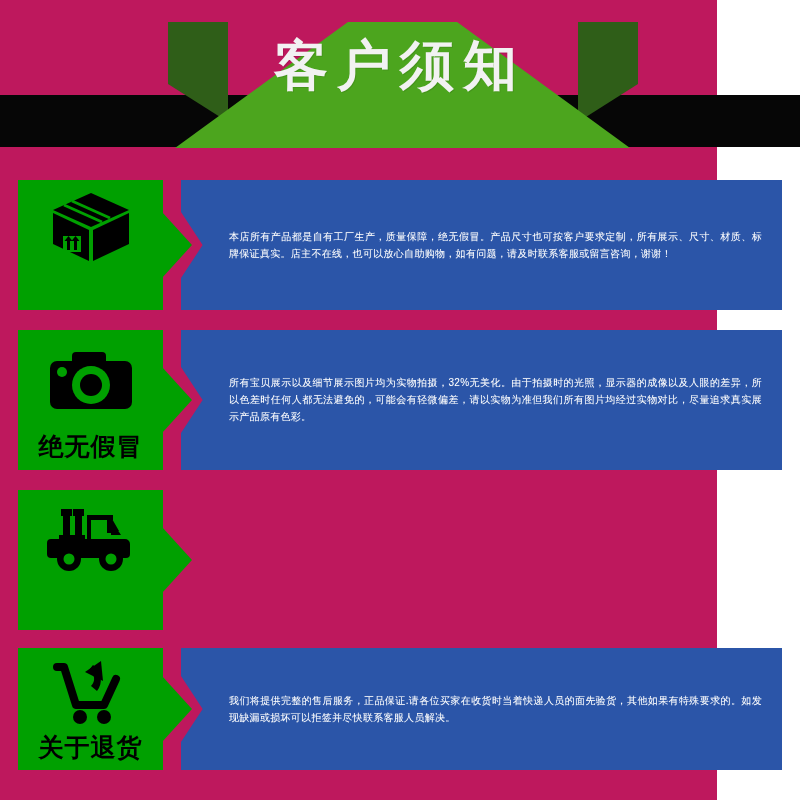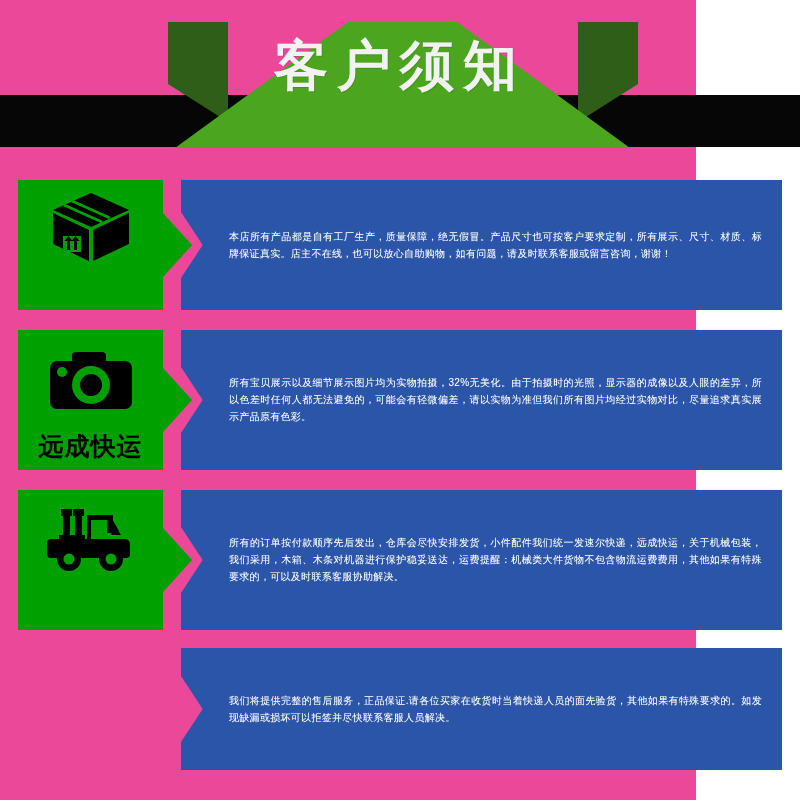--- a/index.html
+++ b/index.html
@@ -11,21 +11,22 @@
     width: 800px;
     height: 800px;
     font-family: "Liberation Sans", "DejaVu Sans", sans-serif;
     overflow: hidden;
   }
 
   #page {
     position: relative;
     width: 696px;
     height: 800px;
-    background: #ec4899;
+    background: #be185d;
+    padding-left: 21px;
   }
 
   
   .banner {
     position: absolute;
     left: 0;
     top: 0;
     width: 800px;
     height: 160px;
   }
@@ -217,21 +218,21 @@
         <svg width="86" height="64" viewBox="0 0 86 64">
           <g fill="#000000">
             <path d="M28 4 h26 a4 4 0 0 1 4 4 v6 h-34 v-6 a4 4 0 0 1 4 -4 Z"></path>
             <rect x="2" y="13" width="82" height="48" rx="7"></rect>
           </g>
           <circle cx="43" cy="37" r="19" fill="#00A000"></circle>
           <circle cx="43" cy="37" r="11" fill="#000000"></circle>
           <circle cx="14" cy="24" r="5" fill="#00A000"></circle>
         </svg>
       </div>
-      <div class="icon-label">远成快运</div>
+      <div class="icon-label">绝无假冒</div>
       <div class="icon-card-arrow"></div>
     </div>
     <div class="text-panel">
       <div class="panel-text">所有宝贝展示以及细节展示图片均为实物拍摄，32%无美化。由于拍摄时的光照，显示器的成像以及人眼的差异，所以色差时任何人都无法避免的，可能会有轻微偏差，请以实物为准但我们所有图片均经过实物对比，尽量追求真实展示产品原有色彩。</div>
     </div>
   </div>
 
   <div class="row row-3">
     <div class="icon-card">
       <div class="icon-glyph">
@@ -250,24 +251,38 @@
             <path d="M6 32 h74 a5 5 0 0 1 5 5 v10 a4 4 0 0 1 -4 4 h-75 a4 4 0 0 1 -4 -4 v-11 a4 4 0 0 1 4 -4 Z"></path>
           </g>
           <circle cx="24" cy="52" r="12" fill="#000000"></circle>
           <circle cx="24" cy="52" r="5.5" fill="#00A000"></circle>
           <circle cx="66" cy="52" r="12" fill="#000000"></circle>
           <circle cx="66" cy="52" r="5.5" fill="#00A000"></circle>
         </svg>
       </div>
       <div class="icon-card-arrow"></div>
     </div>
-    <div class="text-panel">
-      <div class="panel-text">所有的订单按付款顺序先后发出，仓库会尽快安排发货，小件配件我们统一发速尔快递，远成快运，关于机械包装，我们采用，木箱、木条对机器进行保护稳妥送达，运费提醒：机械类大件货物不包含物流运费费用，其他如果有特殊要求的，可以及时联系客服协助解决。</div>
-    </div>
   </div>
 
   <div class="row row-4">
+    <div class="icon-card">
+      <div class="icon-glyph">
+        <svg width="84" height="66" viewBox="0 0 84 66">
+          <g fill="none" stroke="#000000" stroke-width="8" stroke-linecap="round" stroke-linejoin="round">
+            <path d="M8 8 h7 l12 38 h28 l12 -26"></path>
+          </g>
+          <g fill="#000000">
+            <path d="M44 6 a18 18 0 0 1 4 26 l-6 -5 a10 10 0 0 0 -2 -16 Z"></path>
+            <path d="M52 2 L54 22 L36 13 Z"></path>
+          </g>
+          <circle cx="31" cy="58" r="7" fill="#000000"></circle>
+          <circle cx="55" cy="58" r="7" fill="#000000"></circle>
+        </svg>
+      </div>
+      <div class="icon-label">关于退货</div>
+      <div class="icon-card-arrow"></div>
+    </div>
     <div class="text-panel">
       <div class="panel-text">我们将提供完整的售后服务，正品保证.请各位买家在收货时当着快递人员的面先验货，其他如果有特殊要求的。如发现缺漏或损坏可以拒签并尽快联系客服人员解决。</div>
     </div>
   </div>
 
 </div>
 
 </body></html>

